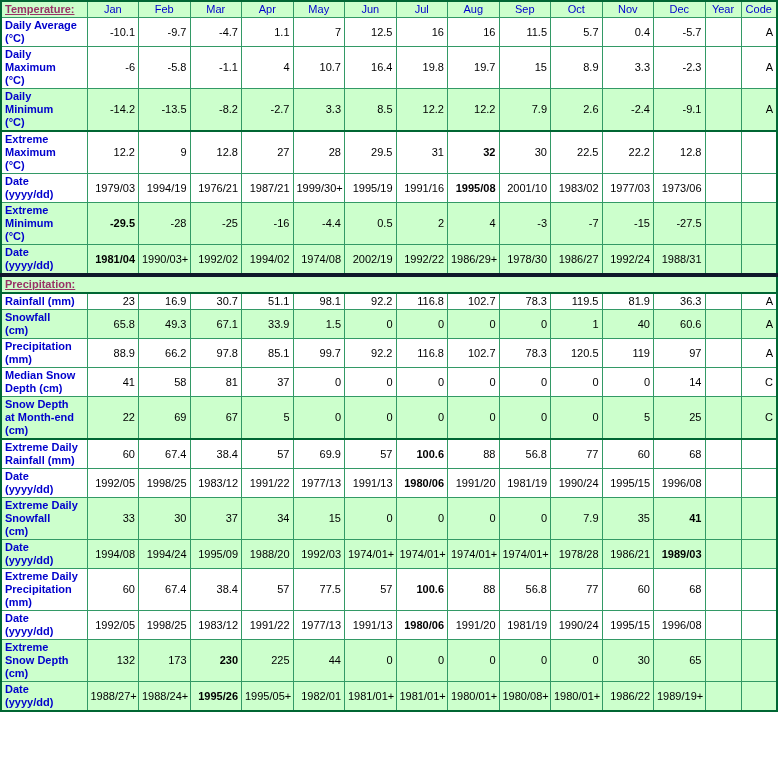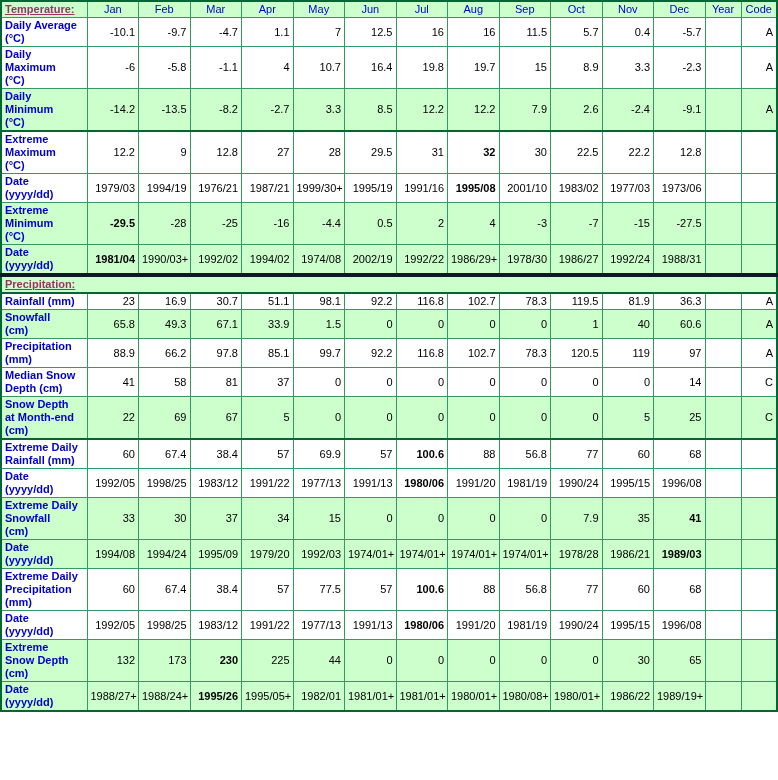--- a/index.html
+++ b/index.html
@@ -374,21 +374,21 @@
         <td class="val b">41</td>
         <td class="val"></td>
         <td class="val"></td>
       </tr>
       <tr class="green">
         <td class="lbl">Date
 (yyyy/dd)</td>
         <td class="val">1994/08</td>
         <td class="val">1994/24</td>
         <td class="val">1995/09</td>
-        <td class="val">1979/20</td>
+        <td class="val">1988/20</td>
         <td class="val">1992/03</td>
         <td class="val">1974/01+</td>
         <td class="val">1974/01+</td>
         <td class="val">1974/01+</td>
         <td class="val">1974/01+</td>
         <td class="val">1978/28</td>
         <td class="val">1986/21</td>
         <td class="val b">1989/03</td>
         <td class="val"></td>
         <td class="val"></td>

